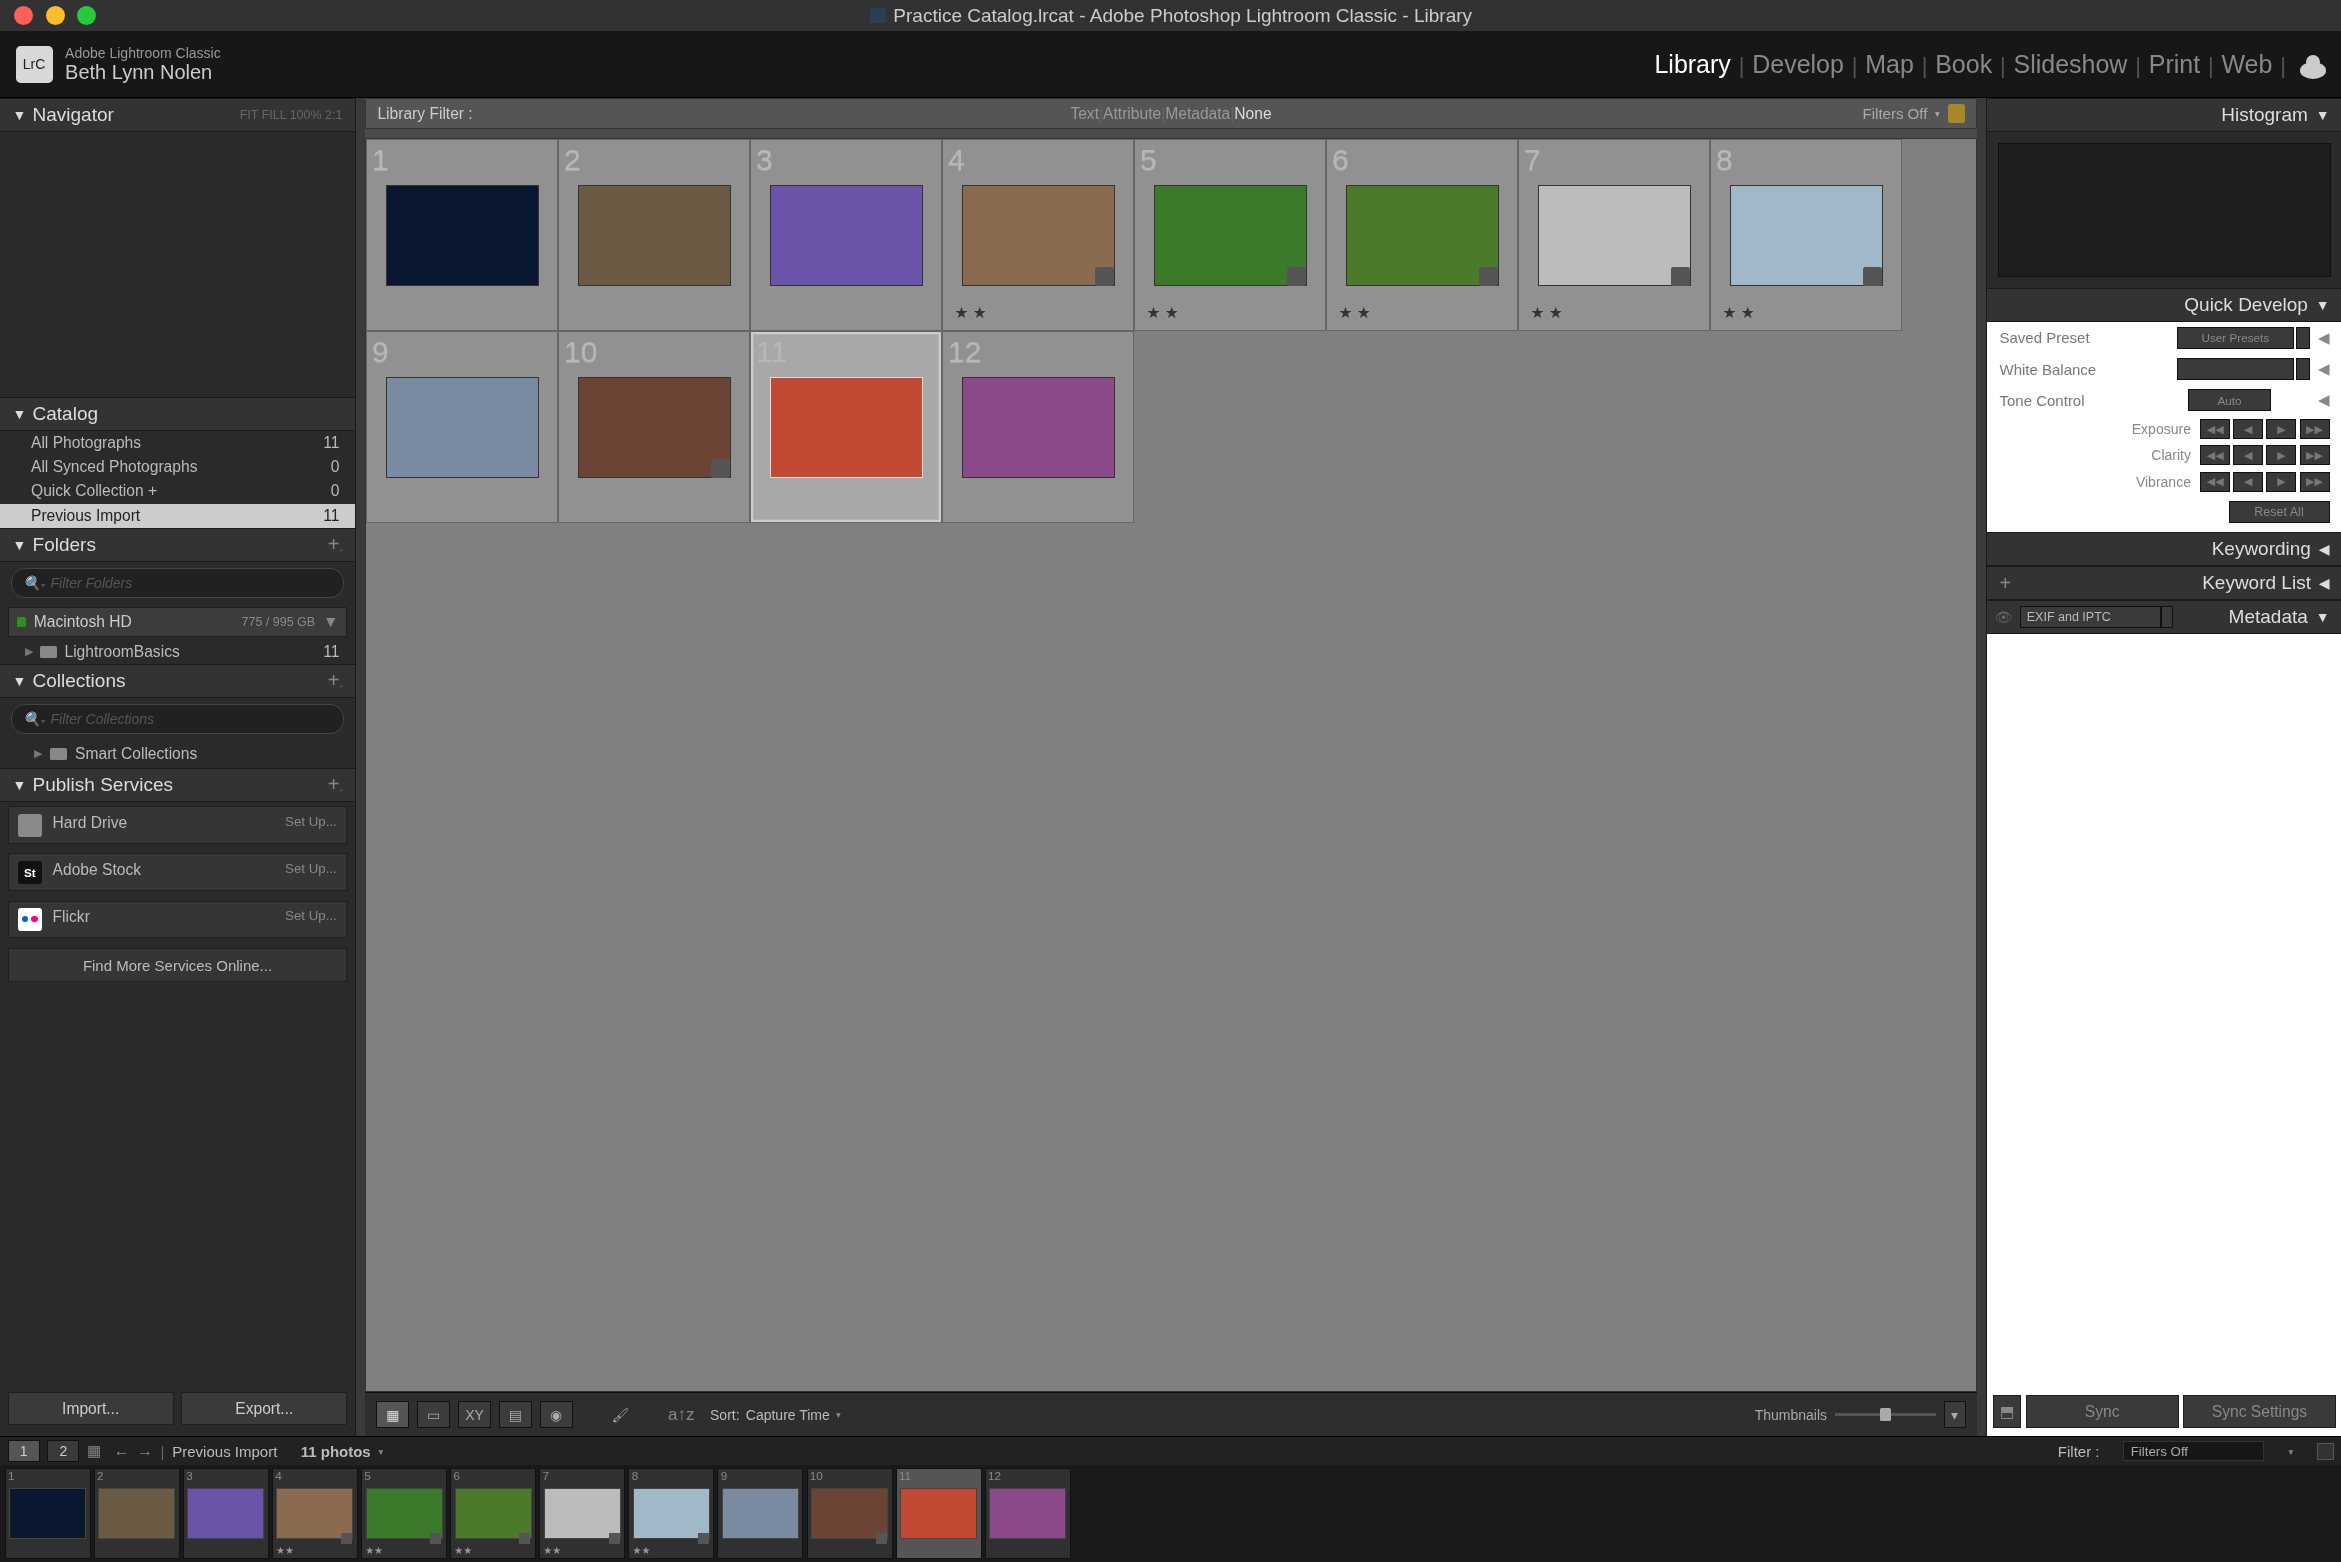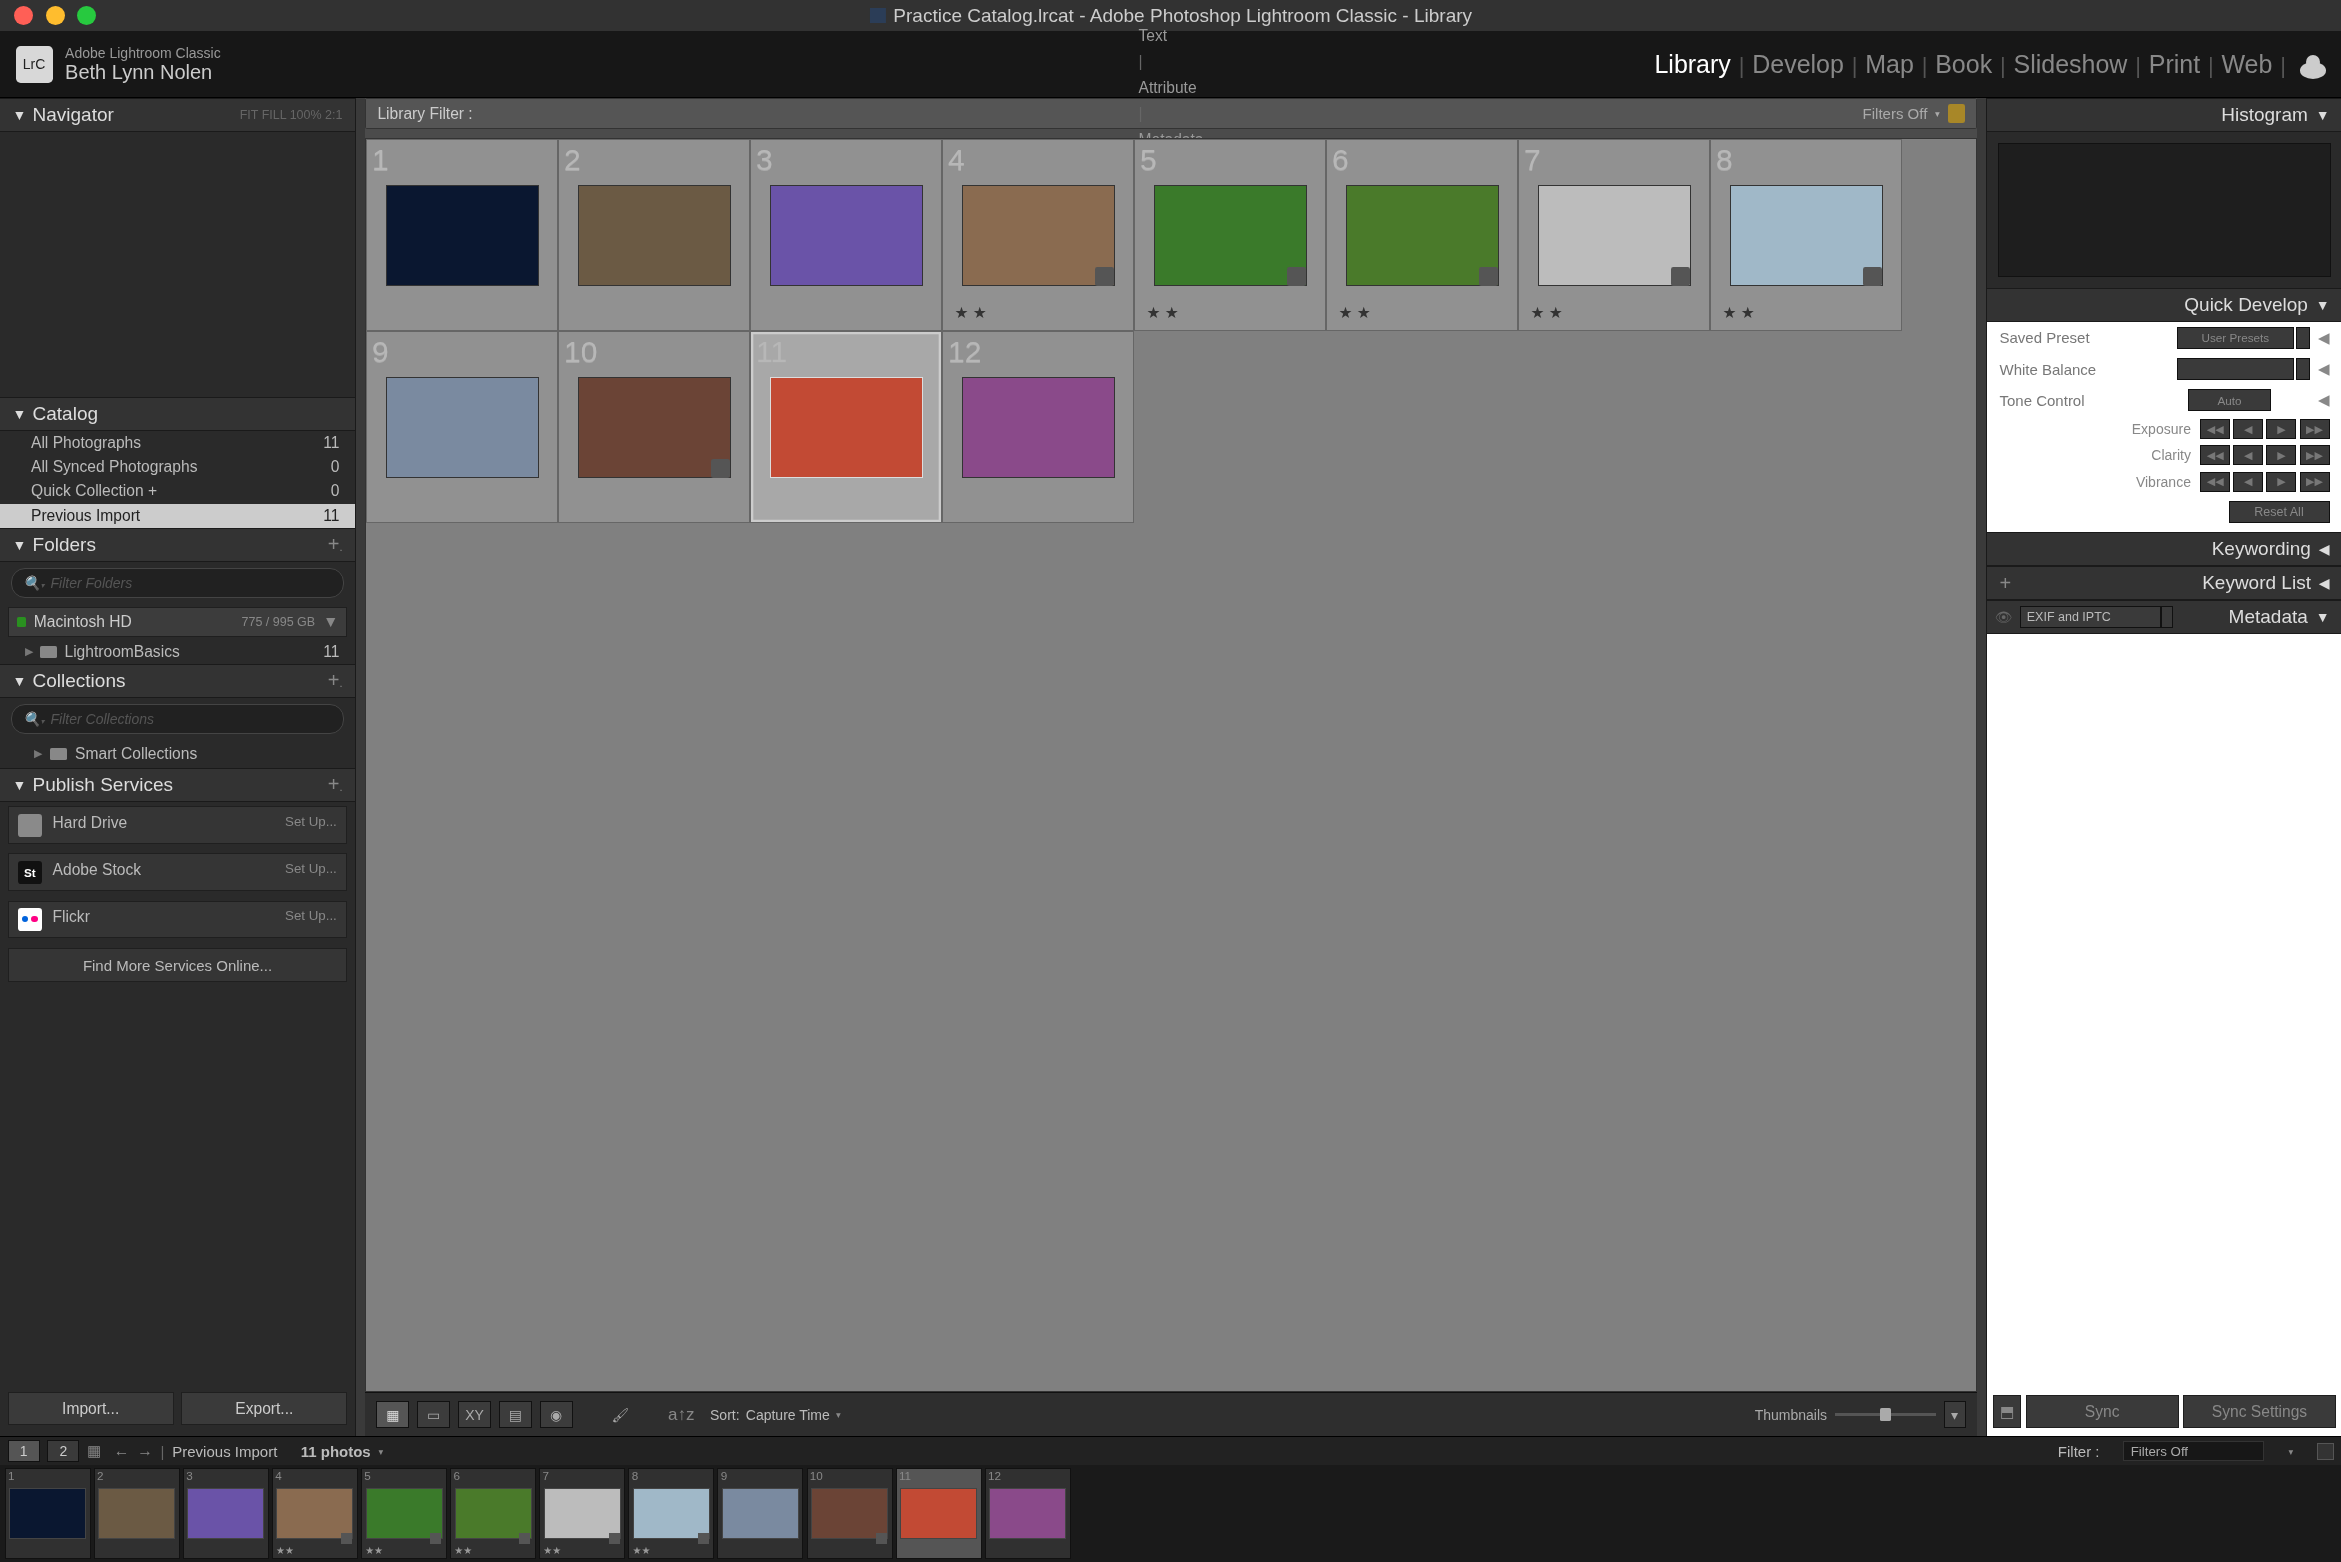--- a/index.html
+++ b/index.html
@@ -73,21 +73,21 @@
   .pub-item .picon { width:23.4px; height:23.4px; margin-right:11px; border-radius:3.1px;}
   .pub-item .setup { margin-left:auto; font-size:13.3px; color:#888;}
   .findmore { margin:4.7px 7.8px; background:#353535; border:0.8px solid #1f1f1f; padding:7.8px; text-align:center; color:#bbb; font-size:15px;}
   
   
   .leftbot { margin-top:auto; display:flex; gap:7.8px; padding:11px 7.8px;}
   .leftbot button { flex:1; height:33px; background:#3a3a3a; border:0.8px solid #1f1f1f; color:#ccc; font-size:15.6px; cursor:pointer;}
   
   
   .filterbar { height:31px; background:#555; border:0.8px solid #333; display:flex; align-items:center; padding:0 11px; font-size:15.6px; color:#ccc; border-radius:1.6px; margin:0 0 9px 0;}
-  .filterbar .ftabs { position:absolute; left:50%; transform:translateX(-50%); display:flex; gap:8px; color:#999; font-size:15.6px;flex-direction:column;}
+  .filterbar .ftabs { position:absolute; left:50%; transform:translateX(-50%); display:flex; gap:0; color:#999; font-size:15.6px;}
   .filterbar .ftabs span { cursor:pointer;}
   .filterbar .ftabs .divf { color:#666;}
   .filterbar .ftabs .active { color:#ddd;}
   .filterbar { position:relative;}
   .filterbar .right { margin-left:auto; display:flex; align-items:center; gap:7.8px; color:#aaa; font-size:15px;}
   .lockicon { width:17px; height:19px; background:#a88728; border-radius:2.3px;}
   
   
   .grid-area { flex:1; background:#808080; border:0.8px solid #333; overflow:auto; position:relative;}
   .grid { display:flex; flex-wrap:wrap; }

